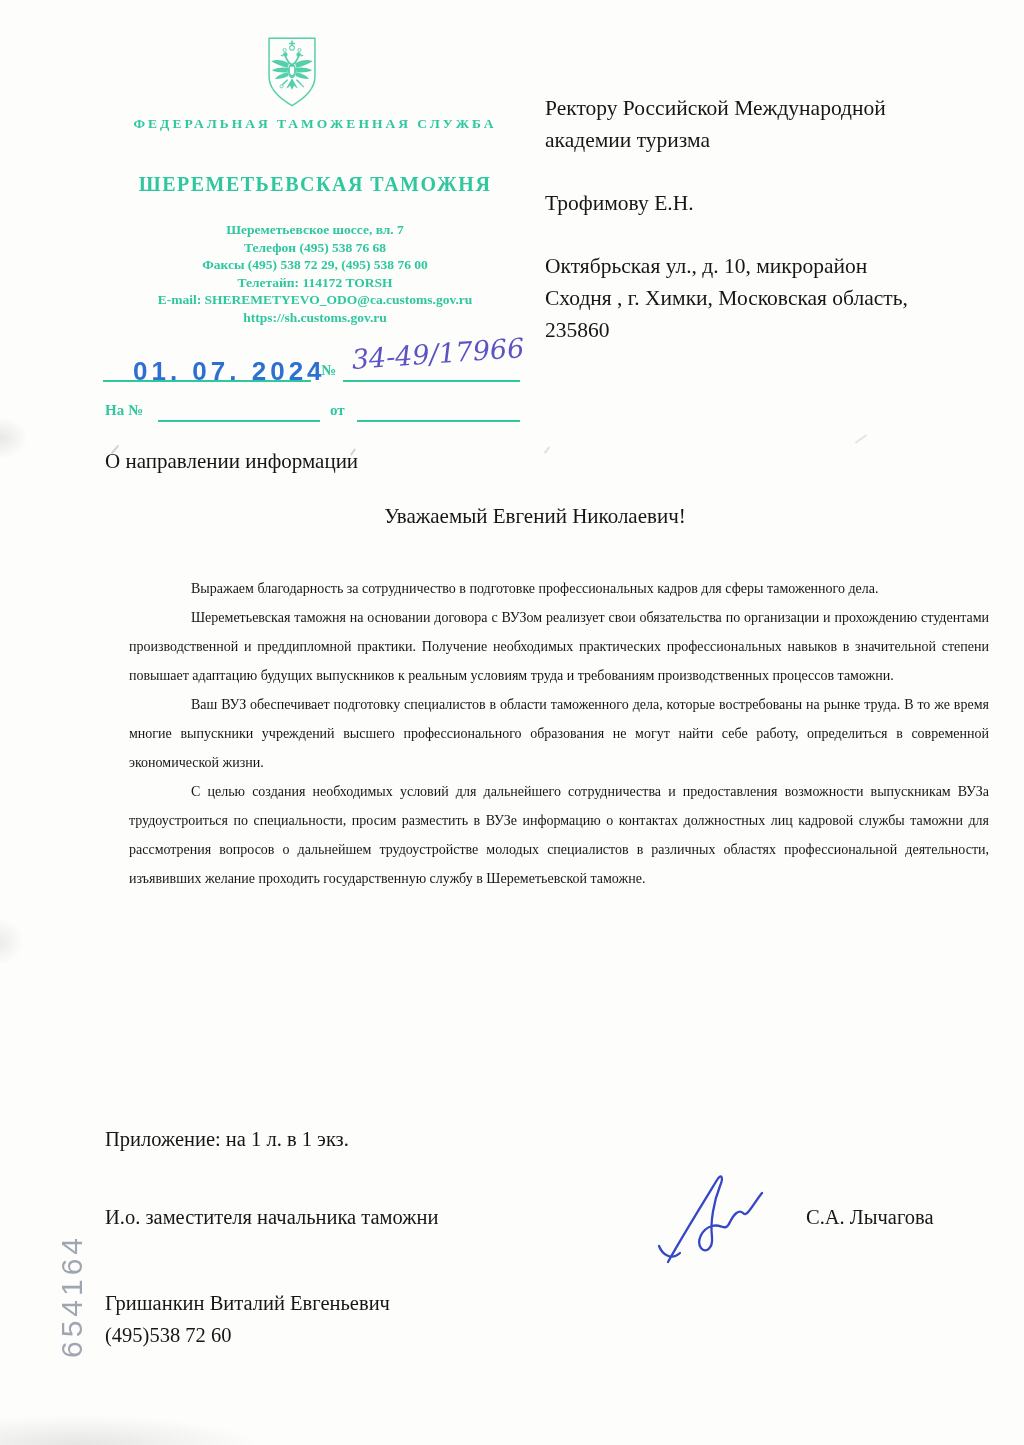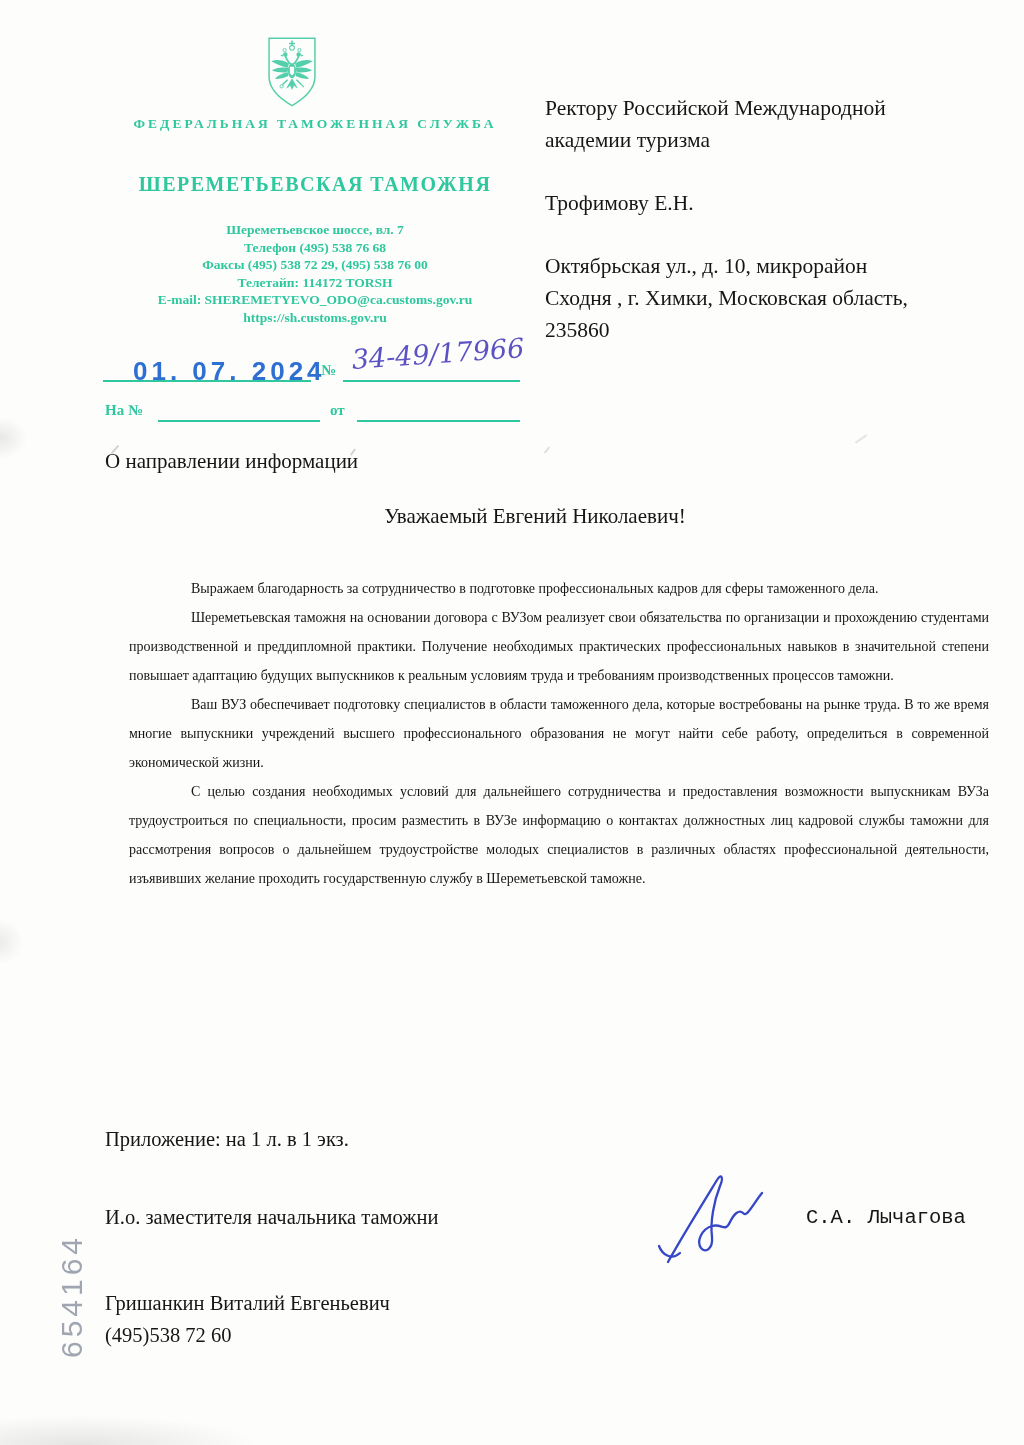--- a/index.html
+++ b/index.html
@@ -56,21 +56,21 @@
   
   .subject{position:absolute;left:105px;top:449px;font-size:21px;text-align:center;}
   .greeting{position:absolute;left:105px;top:504px;width:860px;text-align:center;font-size:21px;}
   .body-text{
     position:absolute;left:105px;top:574px;width:860px;
     font-size:14px;line-height:29px;text-align:justify;margin-left:24px;
   }
   .body-text p{margin:0;text-indent:62px;}
   .attachment{position:absolute;left:105px;top:1128px;font-size:20.5px;}
   .sign-position{position:absolute;left:105px;top:1206px;font-size:20.5px;}
-  .sign-name{position:absolute;left:806px;top:1206px;font-size:20.5px;font-family:Liberation Mono, monospace;}
+  .sign-name{position:absolute;left:806px;top:1206px;font-size:20.5px;}
   .signature-svg{position:absolute;left:622px;top:1152px;width:165px;height:125px;}
   .contact-name{position:absolute;left:105px;top:1292px;font-size:20.5px;}
   .contact-phone{position:absolute;left:105px;top:1324px;font-size:20.5px;}
   .vertical-number{
     position:absolute;left:72px;top:1296px;
     transform:translate(-50%,-50%) rotate(-90deg);
     font-family:"Liberation Sans",sans-serif;font-size:30px;letter-spacing:4px;
     color:var(--num-gray);opacity:.85;white-space:nowrap;
   }
   

